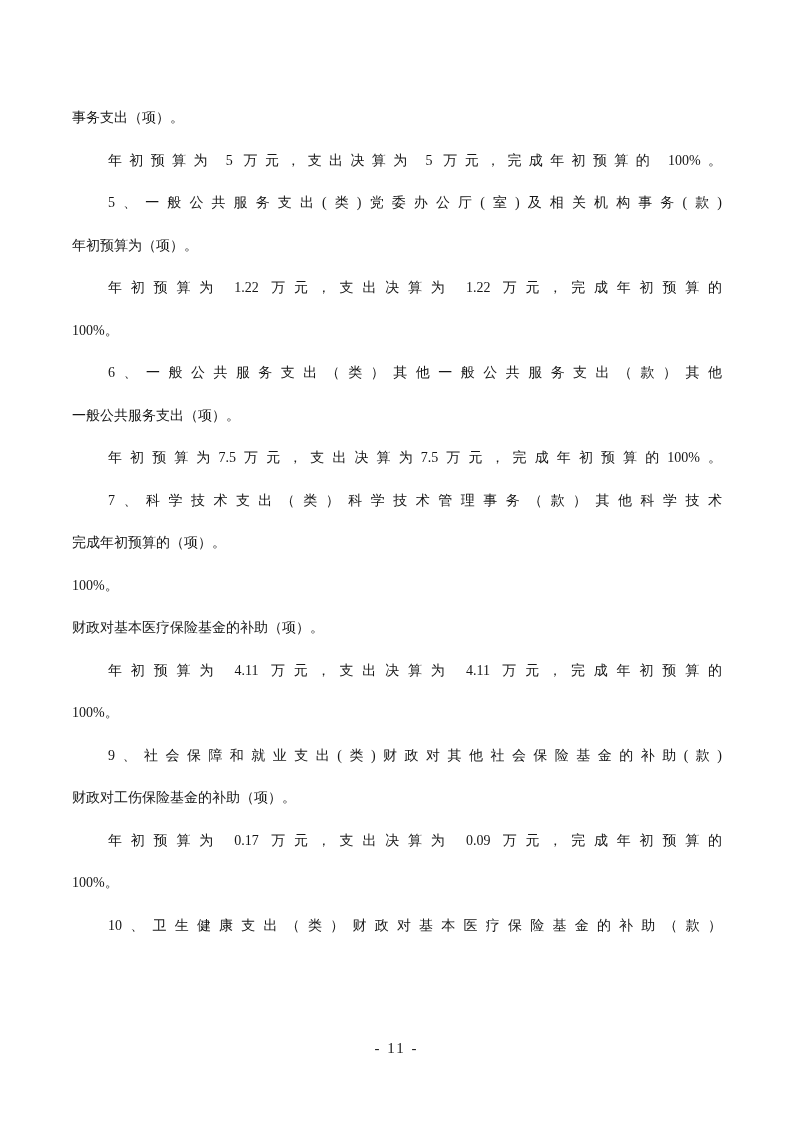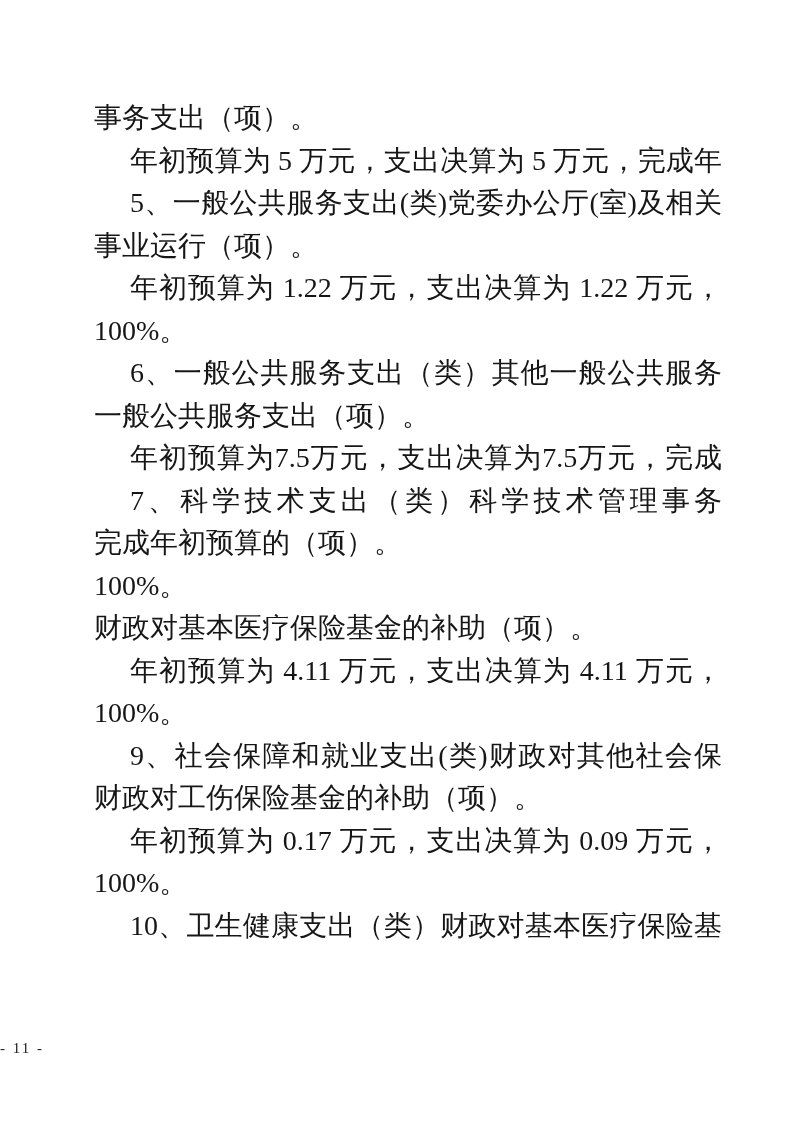--- a/index.html
+++ b/index.html
@@ -19,60 +19,59 @@
   }
   .text-block {
     position: absolute;
     left: 72px;
     top: 97px;
     width: 650px;
   }
   .line {
     height: 42.5px;
     line-height: 42.5px;
-    font-size: 28px;
+    font-size: 14px;
     white-space: nowrap;
     overflow: hidden;
-    margin-left: 22px;
   }
   .line.indent {
     text-indent: 36px;
   }
   .line.justify {
     white-space: normal;
     text-align: justify;
   }
   
   .line.justify::after {
     content: "";
     display: inline-block;
     width: 100%;
     height: 0;
   }
   .footer {
     position: absolute;
     left: 0;
     top: 1039px;
     width: 100%;
-    text-align: left;
+    text-align: center;
     font-size: 15px;
     line-height: 18px;
     letter-spacing: 2px;
     color: #1a1a1a;
   }
 </style>
 </head>
 <body>
 
 <div class="page">
   <div class="text-block">
       <div class="line">事务支出（项）。</div>
       <div class="line indent justify">年初预算为 5 万元，支出决算为 5 万元，完成年初预算的 100%。</div>
       <div class="line indent justify">5、一般公共服务支出(类)党委办公厅(室)及相关机构事务(款)</div>
-      <div class="line">事业运行（项）。</div>
+      <div class="line">年初预算为（项）。</div>
       <div class="line indent justify">年初预算为 1.22 万元，支出决算为 1.22 万元，完成年初预算的</div>
       <div class="line">100%。</div>
       <div class="line indent justify">6、一般公共服务支出（类）其他一般公共服务支出（款）其他</div>
       <div class="line">一般公共服务支出（项）。</div>
       <div class="line indent justify">年初预算为7.5万元，支出决算为7.5万元，完成年初预算的100%。</div>
       <div class="line indent justify">7、科学技术支出（类）科学技术管理事务（款）其他科学技术</div>
       <div class="line">完成年初预算的（项）。</div>
       <div class="line">100%。</div>
       <div class="line">财政对基本医疗保险基金的补助（项）。</div>
       <div class="line indent justify">年初预算为 4.11 万元，支出决算为 4.11 万元，完成年初预算的</div>

